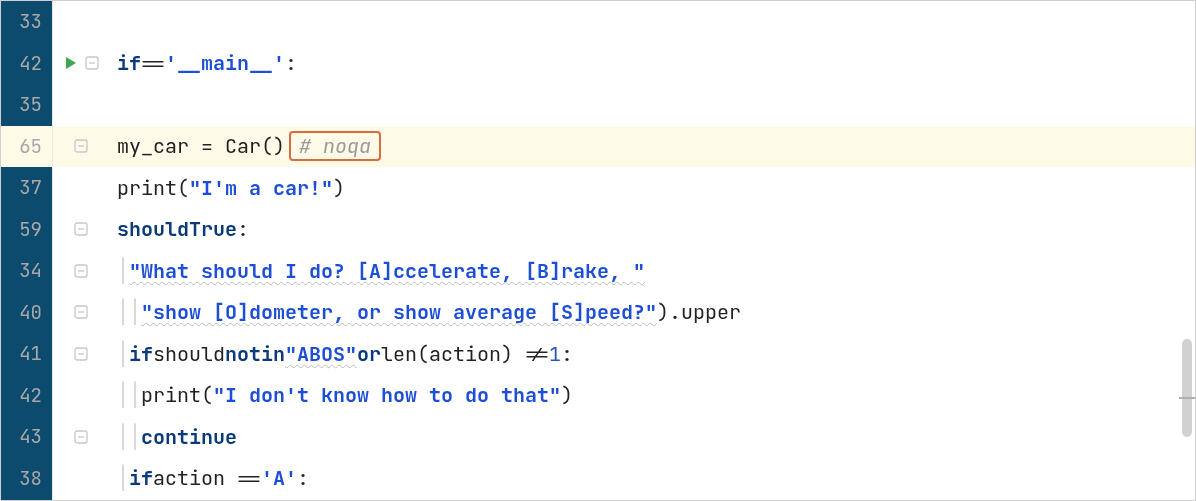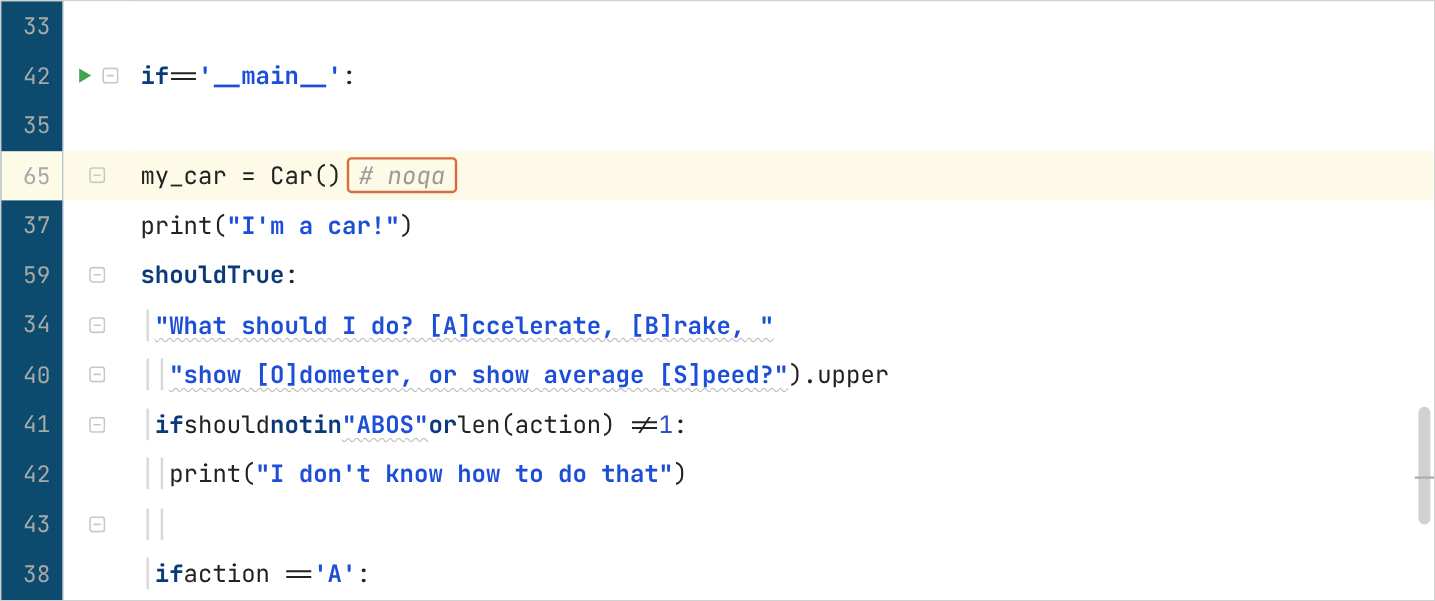--- a/index.html
+++ b/index.html
@@ -189,19 +189,19 @@
     <div class="line-row"></div>
     <div class="line-row"><span class="kw">if</span>  <span>==</span> <span class="str">'__main__'</span><span>:</span></div>
     <div class="line-row"></div>
     <div class="line-row highlighted">     <span>my_car = Car()</span><span class="comment-box"># noqa</span></div>
     <div class="line-row">     <span>print(</span><span class="str">"I'm a car!"</span><span>)</span></div>
     <div class="line-row">     <span class="kw">should</span> <span class="kw">True</span><span>:</span></div>
     <div class="line-row">     <span class="indent-guide">│</span>    <span class="str wavy">"What should I do? [A]ccelerate, [B]rake, "</span></div>
     <div class="line-row">     <span class="indent-guide">│</span>    <span class="indent-guide">│</span>              <span class="str wavy">"show [O]dometer, or show average [S]peed?"</span><span>).upper</span></div>
     <div class="line-row">     <span class="indent-guide">│</span>    <span class="kw">if</span> <span>should</span> <span class="kw">not</span> <span class="kw">in</span> <span class="str wavy">"ABOS"</span> <span class="kw">or</span> <span>len(action) !=</span> <span style="color:#2b52c2">1</span><span>:</span></div>
     <div class="line-row">     <span class="indent-guide">│</span>    <span class="indent-guide">│</span>   <span>print(</span><span class="str">"I don't know how to do that"</span><span>)</span></div>
-    <div class="line-row">     <span class="indent-guide">│</span>    <span class="indent-guide">│</span>   </div>
+    <div class="line-row">     <span class="indent-guide">│</span>    <span class="indent-guide">│</span>   <span class="kw">continue</span></div>
     <div class="line-row">     <span class="indent-guide">│</span>    <span class="kw">if</span> <span>action ==</span> <span class="str">'A'</span><span>:</span></div>
 
     <div class="scrollbar"></div>
     <div class="scroll-notch"></div>
   </div>
 </div>
 
 </body></html>

